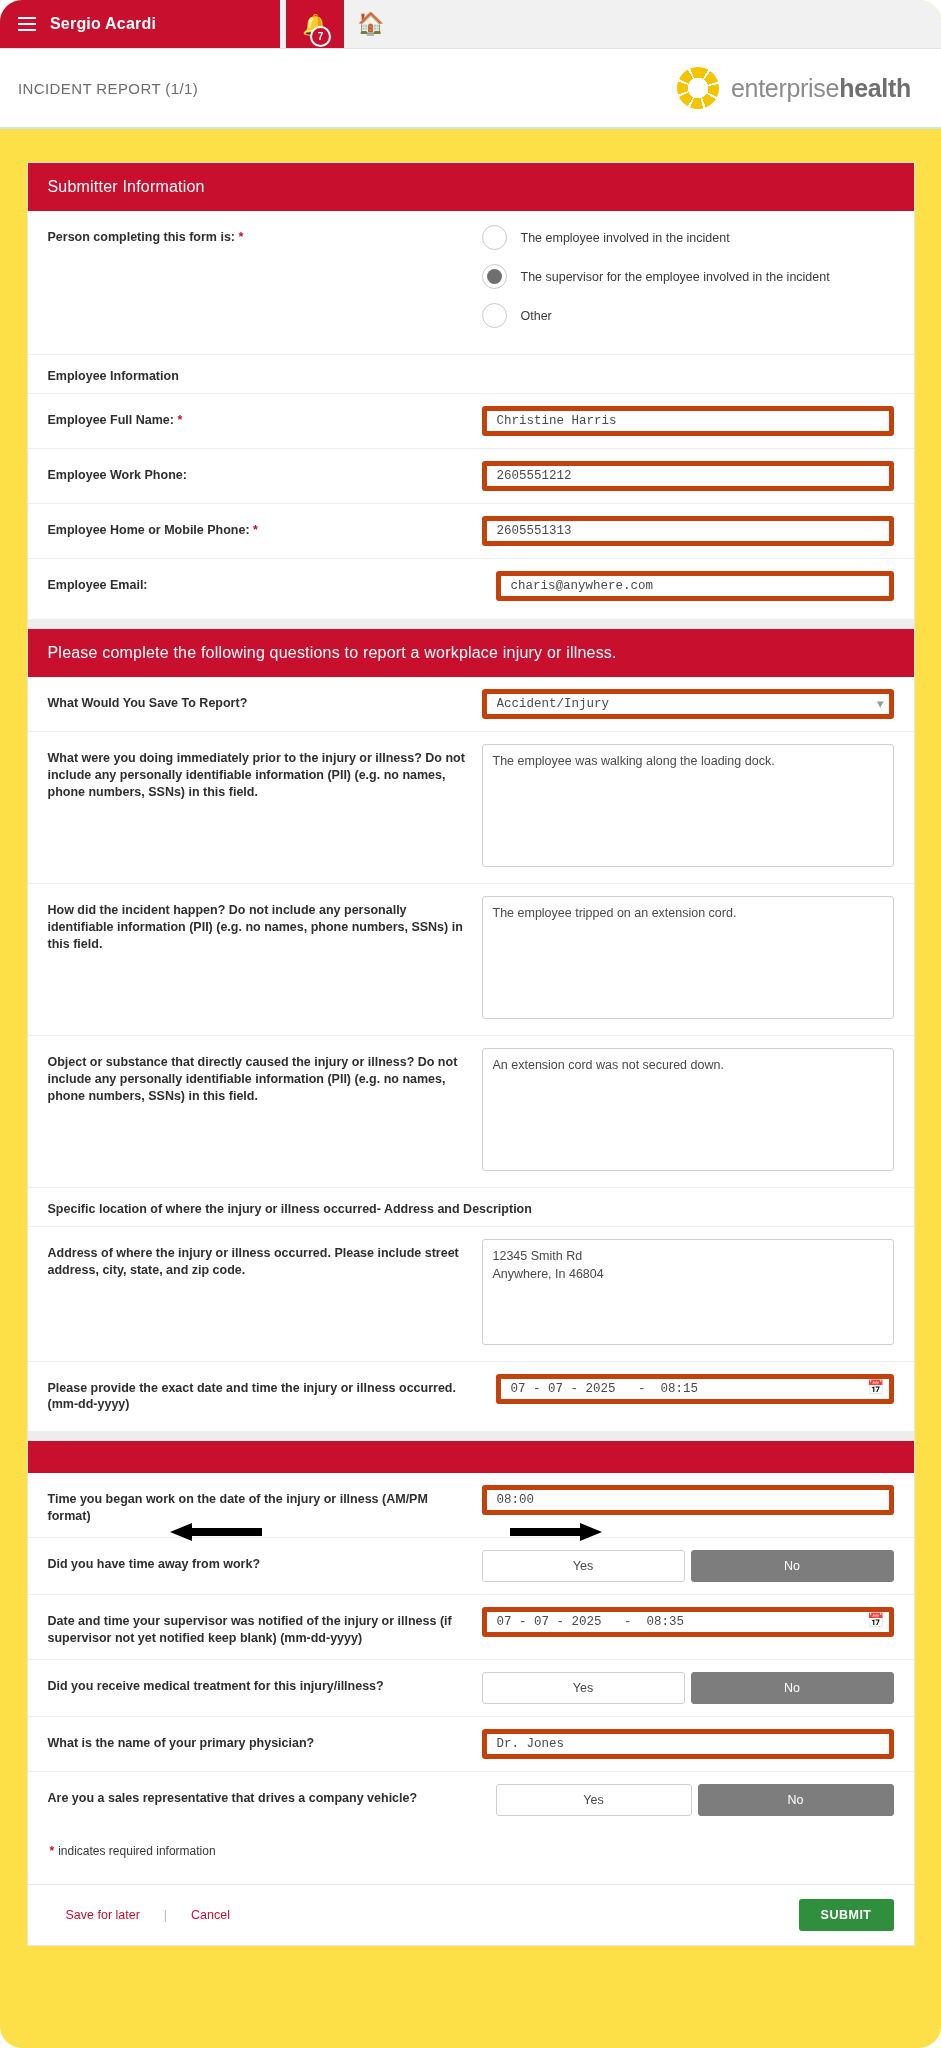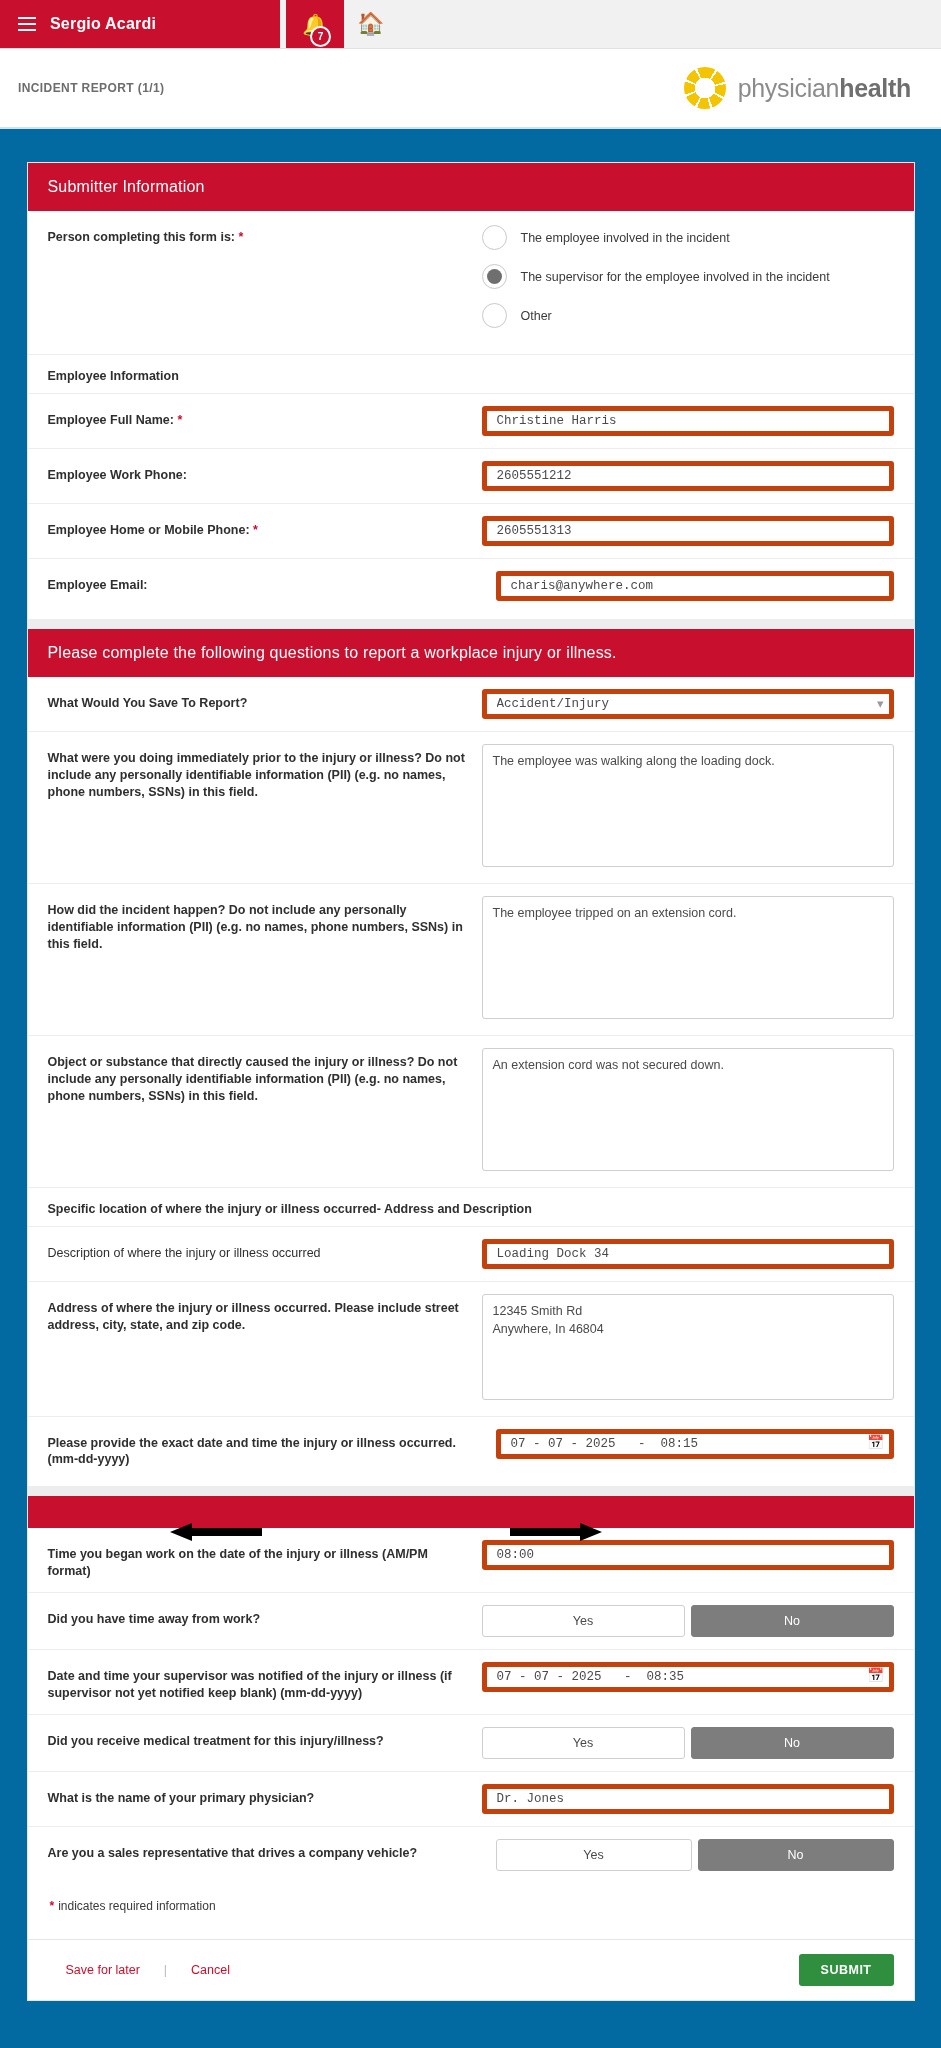--- a/index.html
+++ b/index.html
@@ -5,22 +5,23 @@
   html, body {
     margin: 0;
     padding: 0;
     background: #ffffff;
     font-family: "Liberation Sans", sans-serif;
   }
   #page {
     position: relative;
     width: 941px;
     min-height: 2048px;
-    background: #0369a1;
+    background: #fde047;
     overflow: hidden;
+    border-radius: 22px;
   }
 
   
   .topbar {
     display: flex;
     align-items: stretch;
     height: 48px;
     background: #f1f1f1;
     border-bottom: 1px solid #e2e2e2;
   }
@@ -99,23 +100,22 @@
     height: 78px;
     display: flex;
     align-items: center;
     justify-content: space-between;
     padding: 0 30px 0 18px;
     border-bottom: 2px solid #cfe3ea;
     background: #fff;
   }
   .page-title {
     color: #6d6d6d;
-    font-size: 12px;
+    font-size: 15px;
     letter-spacing: .4px;
-    font-weight: bold;
   }
   .brand {
     display: flex;
     align-items: center;
     gap: 12px;
   }
   .brand-mark {
     width: 42px;
     height: 42px;
     border-radius: 50%;
@@ -346,21 +346,21 @@
     </div>
     <div class="home-block">
       <span class="home-icon">🏠</span>
     </div>
   </div>
 
   <div class="page-header">
     <div class="page-title">INCIDENT REPORT (1/1)</div>
     <div class="brand">
       <div class="brand-mark"></div>
-      <div class="brand-text"><span>physician</span><b>health</b></div>
+      <div class="brand-text"><span>enterprise</span><b>health</b></div>
     </div>
   </div>
 
   <div class="form-wrap">
 
     <div class="section-head">Submitter Information</div>
     <div class="section-body">
 
       <div class="row">
         <div class="label">
@@ -451,26 +451,20 @@
 
       <div class="row">
         <div class="label">Object or substance that directly caused the injury or illness? Do not include any personally identifiable information (PII) (e.g. no names, phone numbers, SSNs) in this field.</div>
         <div class="field">
           <textarea class="ta" rows="6" style="">An extension cord was not secured down.</textarea>
         </div>
       </div>
 
       <div class="subhead">Specific location of where the injury or illness occurred- Address and Description</div>
 
-      <div class="row">
-        <div class="label normal">Description of where the injury or illness occurred</div>
-        <div class="field">
-          <input class="txt" type="text" value="Loading Dock 34" style="">
-        </div>
-      </div>
 
       <div class="row">
         <div class="label">Address of where the injury or illness occurred. Please include street address, city, state, and zip code.</div>
         <div class="field">
           <textarea class="ta" rows="5" style="">12345 Smith Rd
 Anywhere, In 46804</textarea>
         </div>
       </div>
 
       <div class="row no-border">

